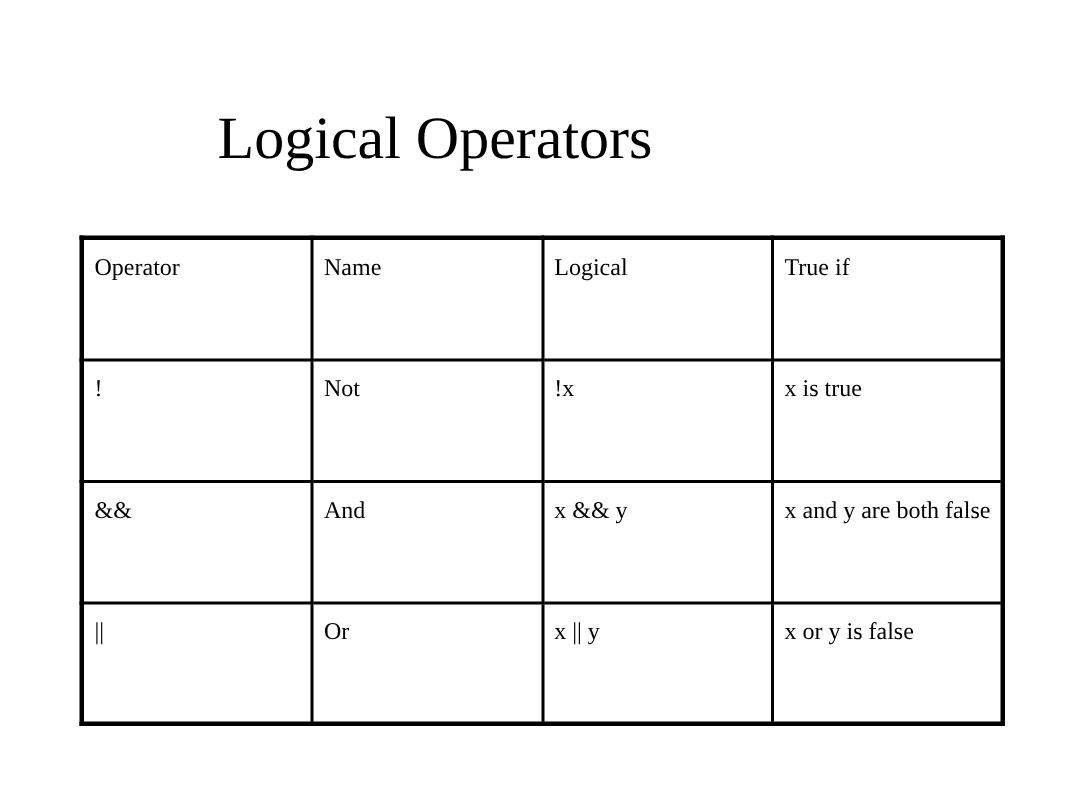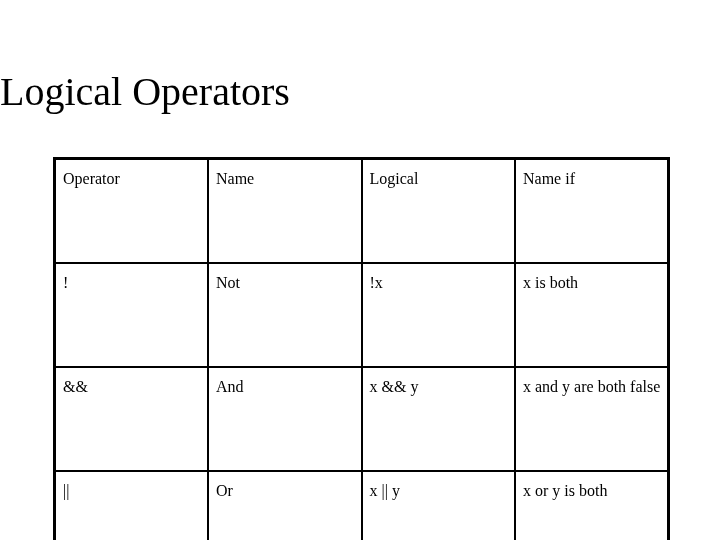--- a/index.html
+++ b/index.html
@@ -17,20 +17,21 @@
     font-family: "Liberation Serif", "DejaVu Serif", serif;
     color: #000000;
   }
 
   
   #slide-title {
     position: absolute;
     left: 0;
     top: 68px;
     width: 580px;
+    text-align: center;
     font-family: "Liberation Serif", "DejaVu Serif", serif;
     font-size: 40px;
     font-weight: normal;
     line-height: 48px;
     color: #000000;
     letter-spacing: 0px;
     white-space: nowrap;
   }
 
   
@@ -44,21 +45,21 @@
     table-layout: fixed;
     border: 3px solid #000000;
     background: #ffffff;
   }
 
   #operators-table col.c {
     width: 153.5px;
   }
 
   #operators-table tr {
-    height: 104px;
+    height: 81px;
   }
 
   #operators-table td {
     border: 2px solid #000000;
     vertical-align: top;
     padding: 7px 6px 0 7px;
     font-family: "Liberation Serif", "DejaVu Serif", serif;
     font-size: 16px;
     line-height: 23px;
     font-weight: normal;
@@ -80,36 +81,36 @@
       <col class="c">
         <col class="c">
         <col class="c">
         <col class="c">
     </colgroup>
     <tbody>
       <tr>
         <td>Operator</td>
         <td>Name</td>
         <td>Logical</td>
-        <td>Name if</td>
+        <td>True if</td>
       </tr>
       <tr>
         <td>!</td>
         <td>Not</td>
         <td>!x</td>
-        <td>x is both</td>
+        <td>x is true</td>
       </tr>
       <tr>
         <td>&amp;&amp;</td>
         <td>And</td>
         <td>x &amp;&amp; y</td>
         <td>x and y are both false</td>
       </tr>
       <tr>
         <td>||</td>
         <td>Or</td>
         <td>x || y</td>
-        <td>x or y is both</td>
+        <td>x or y is false</td>
       </tr>
     </tbody>
   </table>
 
 </div>
 
 </body></html>

